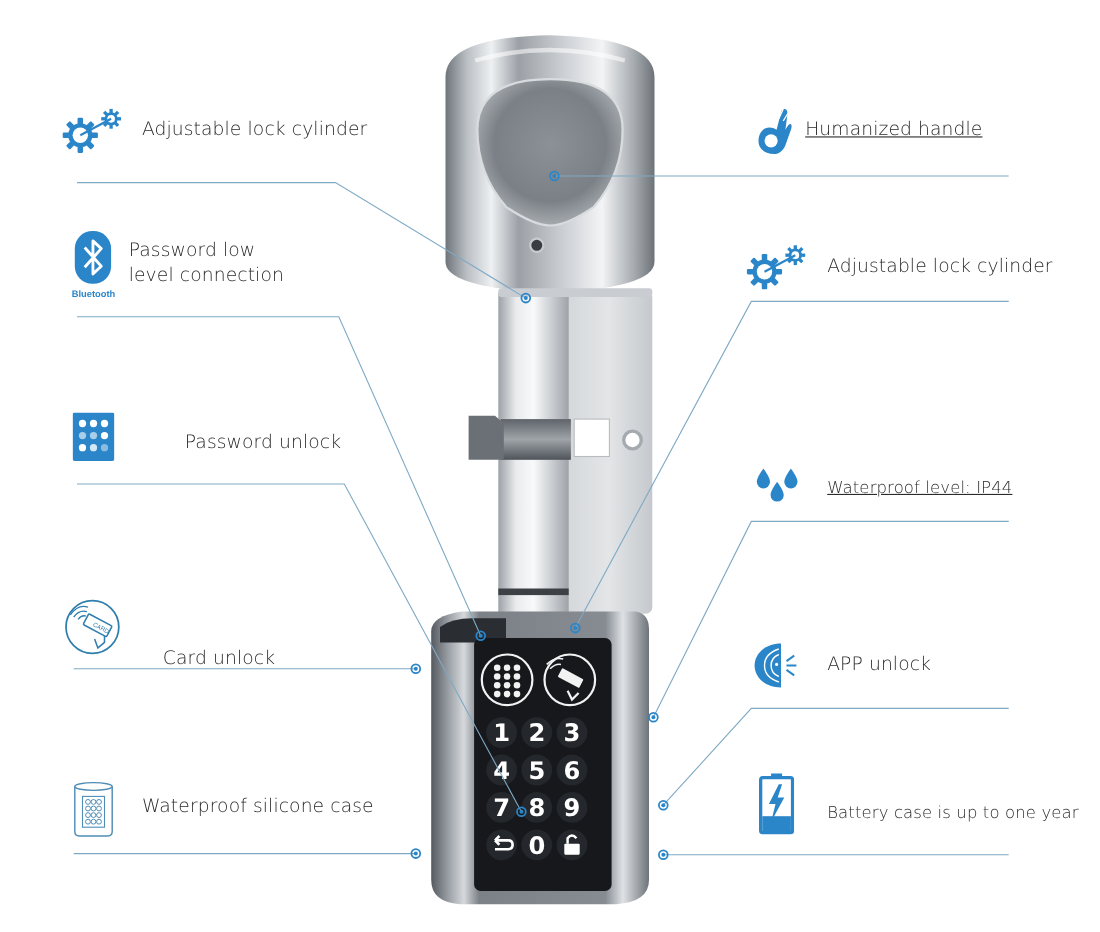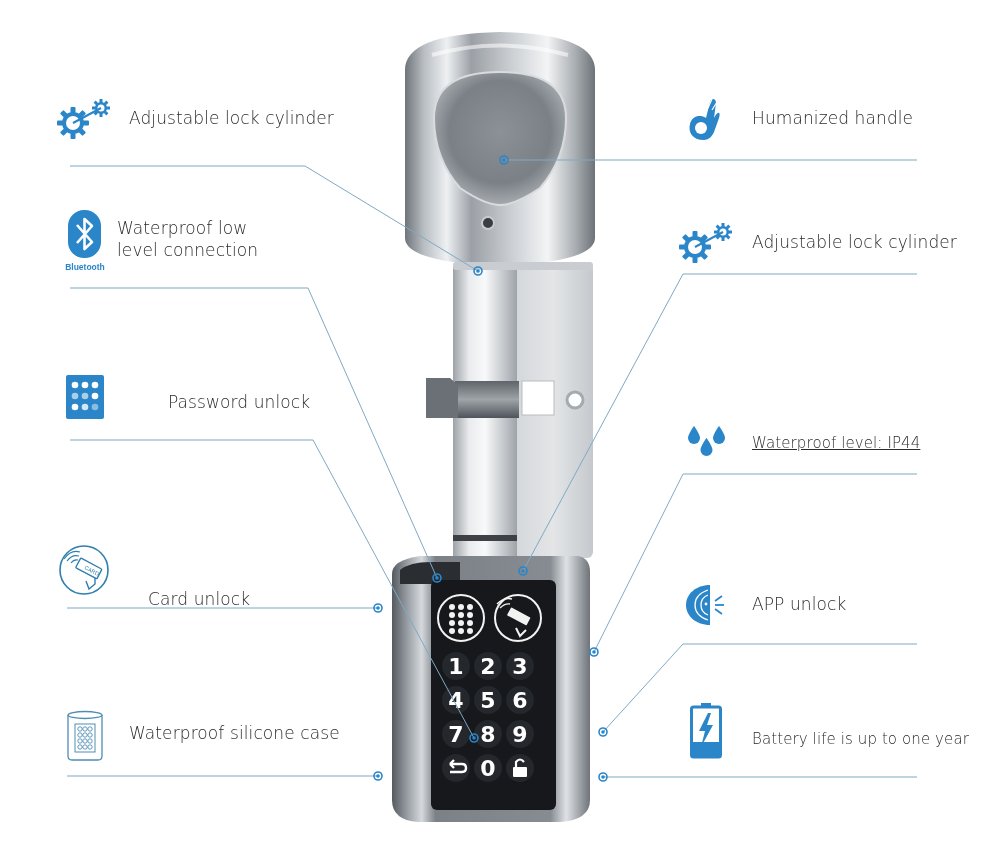--- a/index.html
+++ b/index.html
@@ -218,21 +218,21 @@
     </svg>
     <span class="label lbl-lg" style="left:129px;top:108px;">Adjustable lock cylinder</span>
   </div>
 
   <div class="feature" style="left:0;top:0;">
     <svg class="icon" style="left:65px;top:210px;" width="40" height="62" viewBox="0 0 40 62">
       <rect x="3" y="0" width="33" height="48" rx="16" fill="#2a86c9"></rect>
       <path d="M12 15 L27 32 L19.5 39 L19.5 9 L27 16 L12 33" stroke="#ffffff" stroke-width="2.6" fill="none" stroke-linejoin="round"></path>
       <text x="20" y="60" text-anchor="middle" font-family="Liberation Sans, sans-serif" font-size="8.5" font-weight="bold" fill="#2a86c9">Bluetooth</text>
     </svg>
-    <span class="label lbl-lg" style="left:117px;top:218px;">Waterproof low</span>
+    <span class="label lbl-lg" style="left:117px;top:218px;">Password low</span>
     <span class="label lbl-lg" style="left:117px;top:240px;">level connection</span>
   </div>
 
   <div class="feature" style="left:0;top:0;">
     <svg class="icon" style="left:66px;top:375px;" width="38" height="44" viewBox="0 0 38 44">
       <rect x="0" y="0" width="38" height="44" rx="2" fill="#2a86c9"></rect>
       <g fill="#ffffff">
         <circle cx="9" cy="10" r="3.3"></circle>
           <circle cx="19" cy="10" r="3.3"></circle>
           <circle cx="29" cy="10" r="3.3"></circle>
@@ -280,21 +280,21 @@
     </svg>
     <span class="label lbl-lg" style="left:129px;top:723px;">Waterproof silicone case</span>
   </div>
 
   <div class="feature" style="left:0;top:0;">
     <svg class="icon" style="left:686px;top:96px;" width="36" height="48" viewBox="0 0 36 48">
       <path d="M18 44 C6 44 2 36 4 28 C6 20 14 18 20 22 L24 6 C25 2 30 2 30 7 L28 22 C32 14 35 16 33 22 L28 36 C26 41 22 44 18 44 Z" fill="#2a86c9"></path>
       <circle cx="15" cy="32" r="6" fill="#ffffff"></circle>
       <path d="M22 12 L26 3 M26 14 L31 6" stroke="#ffffff" stroke-width="1.2"></path>
     </svg>
-    <span class="label lbl-lg" style="left:752px;top:108px;">Humanized handle</span>
+    <span class="label lbl-lg" style="left:732px;top:108px;text-decoration:underline;">Humanized handle</span>
   </div>
 
   <div class="feature" style="left:0;top:0;">
     <svg class="icon" style="left:678px;top:222px;" width="58" height="42" viewBox="0 0 58 42">
       <g fill="#2a86c9">
         <circle cx="17" cy="25" r="11"></circle>
         <g transform="translate(17 25)">
           <rect x="-2.5" y="-16" width="5" height="6" rx="1"></rect>
           <rect x="-2.5" y="10" width="5" height="6" rx="1"></rect>
           <rect x="-16" y="-2.5" width="6" height="5" rx="1"></rect>
@@ -353,16 +353,16 @@
     <span class="label lbl-lg" style="left:752px;top:594px;">APP unlock</span>
   </div>
 
   <div class="feature" style="left:0;top:0;">
     <svg class="icon" style="left:690px;top:703px;" width="32" height="56" viewBox="0 0 32 56">
       <rect x="11" y="0" width="10" height="4" fill="#2a86c9"></rect>
       <rect x="1.5" y="4" width="29" height="50" rx="2" fill="none" stroke="#2a86c9" stroke-width="3"></rect>
       <rect x="3" y="39" width="26" height="14" fill="#2a86c9"></rect>
       <path d="M18 10 L9 28 L15 28 L11 44 L23 22 L17 22 L21 10 Z" fill="#2a86c9"></path>
     </svg>
-    <span class="label lbl-sm" style="left:752px;top:730px;">Battery life is up to one year</span>
+    <span class="label lbl-sm" style="left:752px;top:730px;">Battery case is up to one year</span>
   </div>
 
 </div>
 
 </body></html>

